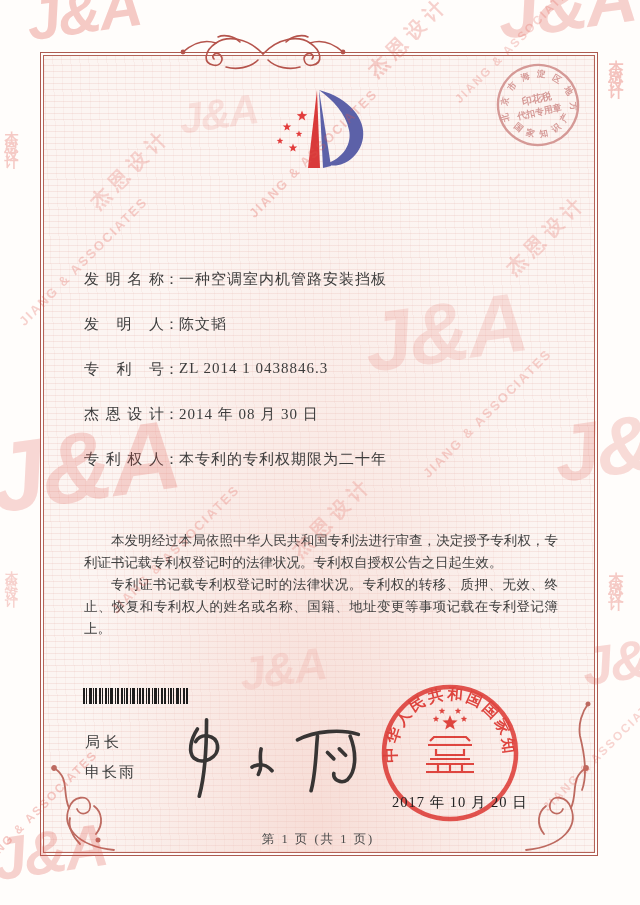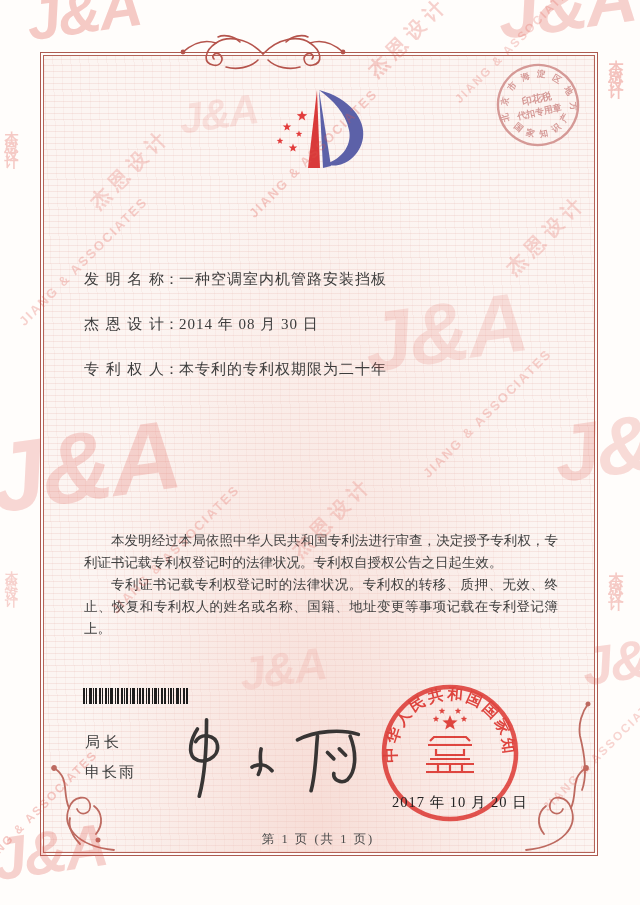--- a/index.html
+++ b/index.html
@@ -113,20 +113,26 @@
       </g>
     <path fill="#5c61a8" d="M51,2 C82,10 98,32 95,50 C92,70 72,82 58,76 C76,70 84,55 81,42 C78,26 65,12 51,2 Z"></path>
     <polygon fill="#5c61a8" points="51,2 55,80 63,78"></polygon>
     <polygon fill="#d93a3a" points="49,2 40,80 52,80"></polygon>
   </svg>
 
 
   <div class="abs" id="fields">
     <div class="field-row">
       <span class="field-label">发明名称</span><span class="field-colon">：</span><span class="field-value">一种空调室内机管路安装挡板</span>
+    </div>
+    <div class="field-row">
+      <span class="field-label">发明人</span><span class="field-colon">：</span><span class="field-value">陈文韬</span>
+    </div>
+    <div class="field-row">
+      <span class="field-label">专利号</span><span class="field-colon">：</span><span class="field-value">ZL 2014 1 0438846.3</span>
     </div>
     <div class="field-row">
       <span class="field-label">杰恩设计</span><span class="field-colon">：</span><span class="field-value">2014 年 08 月 30 日</span>
     </div>
     <div class="field-row">
       <span class="field-label">专利权人</span><span class="field-colon">：</span><span class="field-value">本专利的专利权期限为二十年</span>
     </div>
   </div>
 
   <div class="abs" id="paragraphs">

